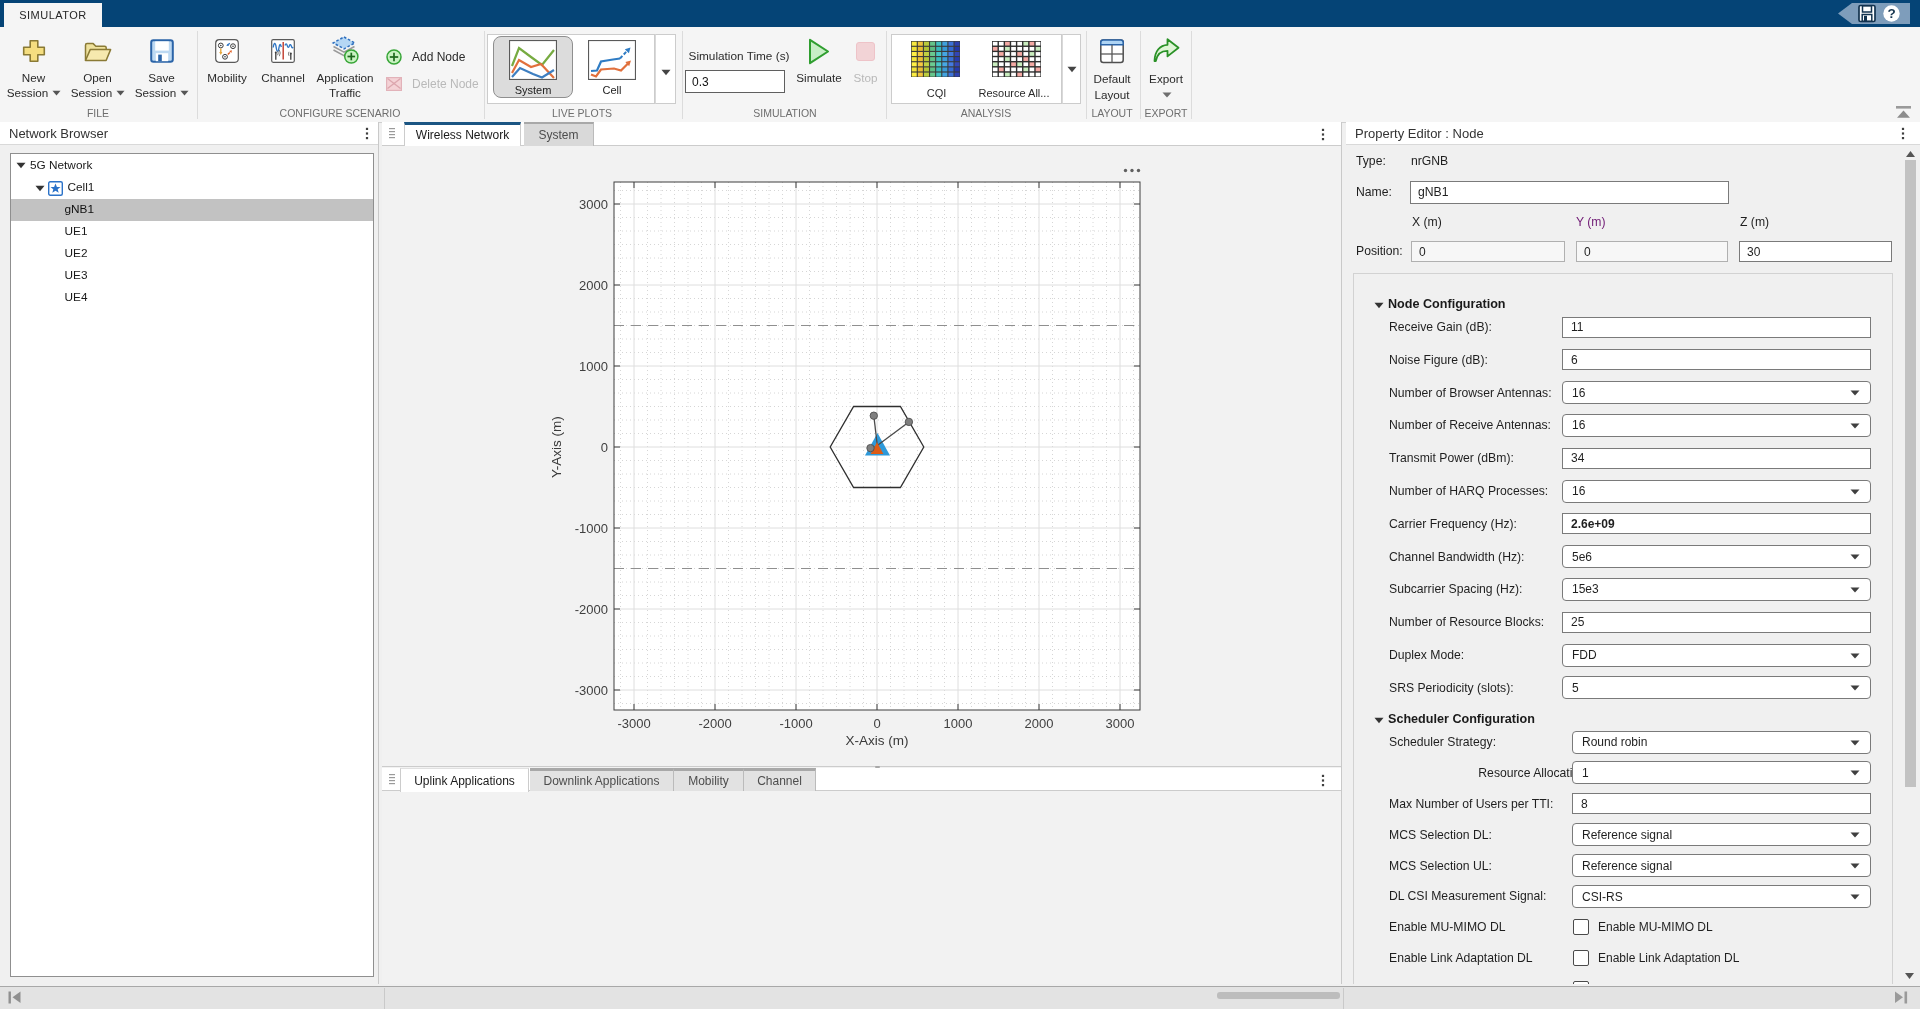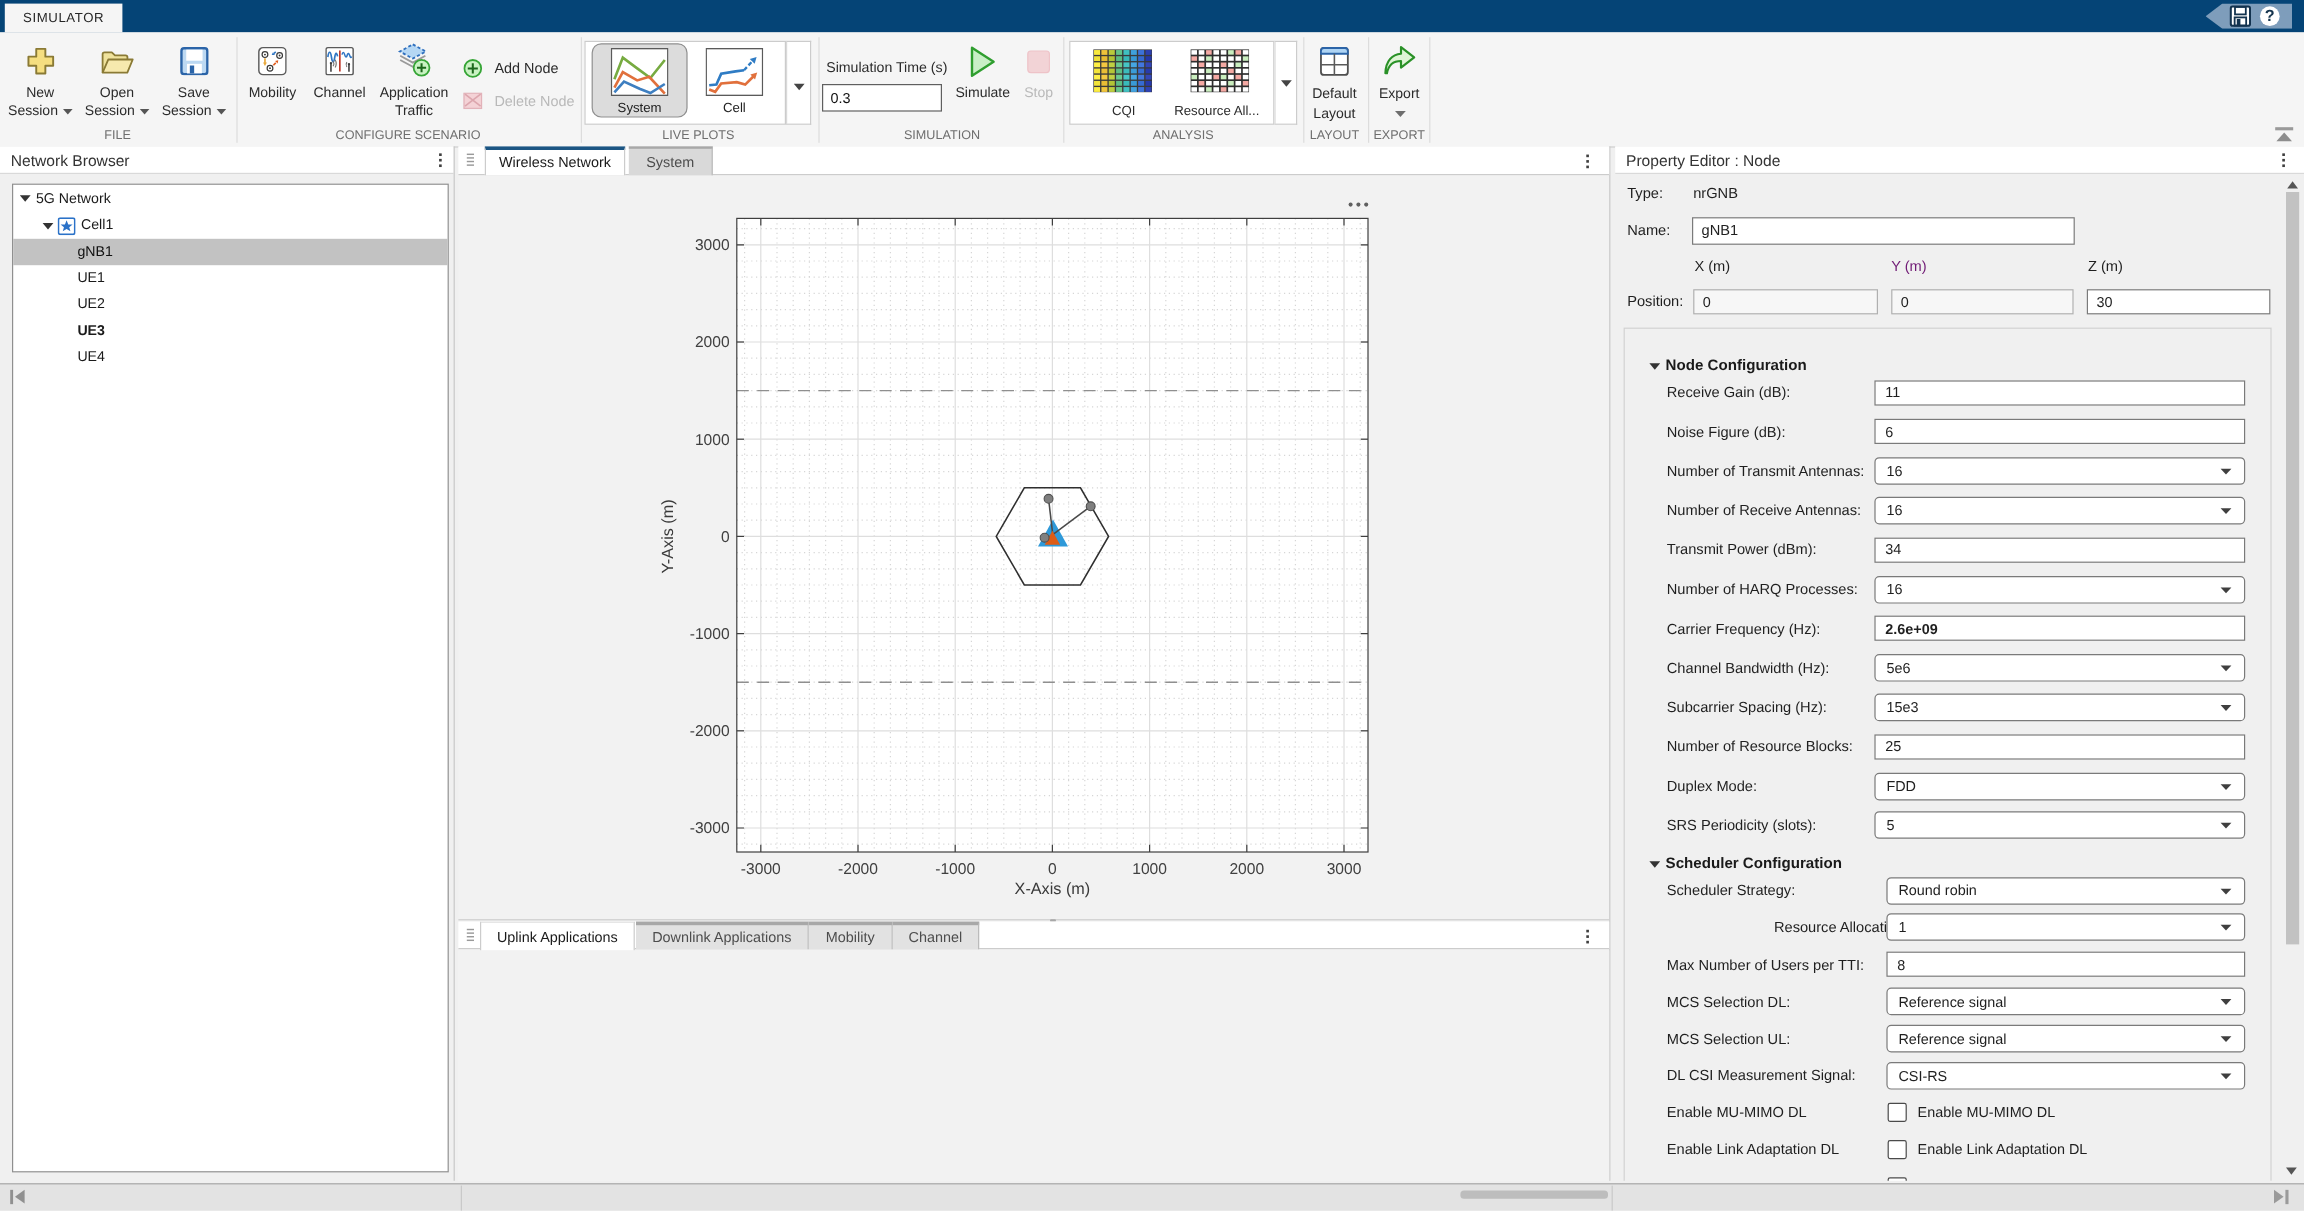--- a/index.html
+++ b/index.html
@@ -305,21 +305,21 @@
     </svg>
 <svg style="position:absolute;left:47.5px;top:181.0px" width="15" height="15" viewBox="0 0 15 15">
       <rect x="0.7" y="0.7" width="13.6" height="13.6" rx="1.5" fill="#ffffff" stroke="#2b72c8" stroke-width="1.4"></rect>
       <polygon points="7.5,2.6 8.9,6 12.5,6.1 9.7,8.3 10.7,11.8 7.5,9.8 4.3,11.8 5.3,8.3 2.5,6.1 6.1,6" fill="#2b72c8"></polygon>
     </svg>
 <div style="position:absolute;left:30.0px;top:156.6px;width:150px;height:17.8px;line-height:17.8px;font-size:11.8px;color:#1a1a1a;text-align:left;font-weight:normal;white-space:nowrap;overflow:visible">5G Network</div>
 <div style="position:absolute;left:67.5px;top:179.1px;width:100px;height:17.8px;line-height:17.8px;font-size:11.8px;color:#1a1a1a;text-align:left;font-weight:normal;white-space:nowrap;overflow:visible">Cell1</div>
 <div style="position:absolute;left:64.5px;top:200.6px;width:100px;height:17.8px;line-height:17.8px;font-size:11.8px;color:#111;text-align:left;font-weight:normal;white-space:nowrap;overflow:visible">gNB1</div>
 <div style="position:absolute;left:64.5px;top:222.6px;width:100px;height:17.8px;line-height:17.8px;font-size:11.8px;color:#1a1a1a;text-align:left;font-weight:normal;white-space:nowrap;overflow:visible">UE1</div>
 <div style="position:absolute;left:64.5px;top:244.6px;width:100px;height:17.8px;line-height:17.8px;font-size:11.8px;color:#1a1a1a;text-align:left;font-weight:normal;white-space:nowrap;overflow:visible">UE2</div>
-<div style="position:absolute;left:64.5px;top:266.6px;width:100px;height:17.8px;line-height:17.8px;font-size:11.8px;color:#1a1a1a;text-align:left;font-weight:bold;white-space:nowrap;overflow:visible">UE3</div>
+<div style="position:absolute;left:64.5px;top:266.6px;width:100px;height:17.8px;line-height:17.8px;font-size:11.8px;color:#1a1a1a;text-align:left;font-weight:normal;white-space:nowrap;overflow:visible">UE3</div>
 <div style="position:absolute;left:64.5px;top:288.6px;width:100px;height:17.8px;line-height:17.8px;font-size:11.8px;color:#1a1a1a;text-align:left;font-weight:normal;white-space:nowrap;overflow:visible">UE4</div>
 <div style="position:absolute;left:381.5px;top:122px;width:959px;height:862px;background:#f2f2f2"></div>
 <div style="position:absolute;left:1340.5px;top:122.0px;width:1px;height:862.0px;background:#c9c9c9"></div>
 <div style="position:absolute;left:381.5px;top:122px;width:959px;height:23.5px;background:#ffffff;border-bottom:1px solid #cccccc"></div>
 <svg style="position:absolute;left:387.0px;top:127.0px" width="10" height="13" viewBox="0 0 10 13">
       <rect x="2" y="1" width="6" height="1.2" fill="#9a9a9a"></rect>
       <rect x="2" y="4" width="6" height="1.2" fill="#9a9a9a"></rect>
       <rect x="2" y="7" width="6" height="1.2" fill="#9a9a9a"></rect>
       <rect x="2" y="10" width="6" height="1.2" fill="#9a9a9a"></rect>
     </svg>
@@ -533,21 +533,21 @@
 <svg style="position:absolute;left:28.5px;top:156.5px" width="10" height="7" viewBox="0 0 10 7">
         <polygon points="0.5,0.8 9.5,0.8 5,6.2" fill="#333"></polygon>
       </svg>
 <div style="position:absolute;left:42.5px;top:150.2px;width:230px;height:18.6px;line-height:18.6px;font-size:12.6px;color:#1a1a1a;text-align:left;font-weight:bold;white-space:nowrap;overflow:visible">Node Configuration</div>
 <div style="position:absolute;left:43.5px;top:172.9px;width:230px;height:18.2px;line-height:18.2px;font-size:12.2px;color:#1f1f1f;text-align:left;font-weight:normal;white-space:nowrap;overflow:visible">Receive Gain (dB):</div>
 <div style="position:absolute;left:216.5px;top:171.5px;width:309px;height:21px;background:#fff;border:1px solid #7a7a7a"></div>
 <div style="position:absolute;left:225.5px;top:173.0px;width:230px;height:18px;line-height:18px;font-size:12px;color:#1f1f1f;text-align:left;font-weight:normal;white-space:nowrap;overflow:visible">11</div>
 <div style="position:absolute;left:43.5px;top:205.7px;width:230px;height:18.2px;line-height:18.2px;font-size:12.2px;color:#1f1f1f;text-align:left;font-weight:normal;white-space:nowrap;overflow:visible">Noise Figure (dB):</div>
 <div style="position:absolute;left:216.5px;top:204.3px;width:309px;height:21px;background:#fff;border:1px solid #7a7a7a"></div>
 <div style="position:absolute;left:225.5px;top:205.8px;width:230px;height:18px;line-height:18px;font-size:12px;color:#1f1f1f;text-align:left;font-weight:normal;white-space:nowrap;overflow:visible">6</div>
-<div style="position:absolute;left:43.5px;top:238.5px;width:230px;height:18.2px;line-height:18.2px;font-size:12.2px;color:#1f1f1f;text-align:left;font-weight:normal;white-space:nowrap;overflow:visible">Number of Transmit Antennas:</div>
+<div style="position:absolute;left:43.5px;top:238.5px;width:230px;height:18.2px;line-height:18.2px;font-size:12.2px;color:#1f1f1f;text-align:left;font-weight:normal;white-space:nowrap;overflow:visible">Number of Browser Antennas:</div>
 <div style="position:absolute;left:216.5px;top:236.1px;width:309px;height:23px;background:#fff;border:1px solid #7a7a7a;border-radius:4px"></div>
 <div style="position:absolute;left:226.5px;top:238.6px;width:230px;height:18px;line-height:18px;font-size:12px;color:#1f1f1f;text-align:left;font-weight:normal;white-space:nowrap;overflow:visible">16</div>
 <svg style="position:absolute;left:504.5px;top:245.1px" width="10" height="6" viewBox="0 0 10 6">
         <polygon points="0.5,0.6 9.5,0.6 5,5.4" fill="#3f3f3f"></polygon>
       </svg>
 <div style="position:absolute;left:43.5px;top:271.3px;width:230px;height:18.2px;line-height:18.2px;font-size:12.2px;color:#1f1f1f;text-align:left;font-weight:normal;white-space:nowrap;overflow:visible">Number of Receive Antennas:</div>
 <div style="position:absolute;left:216.5px;top:268.9px;width:309px;height:23px;background:#fff;border:1px solid #7a7a7a;border-radius:4px"></div>
 <div style="position:absolute;left:226.5px;top:271.4px;width:230px;height:18px;line-height:18px;font-size:12px;color:#1f1f1f;text-align:left;font-weight:normal;white-space:nowrap;overflow:visible">16</div>
 <svg style="position:absolute;left:504.5px;top:277.9px" width="10" height="6" viewBox="0 0 10 6">
         <polygon points="0.5,0.6 9.5,0.6 5,5.4" fill="#3f3f3f"></polygon>

